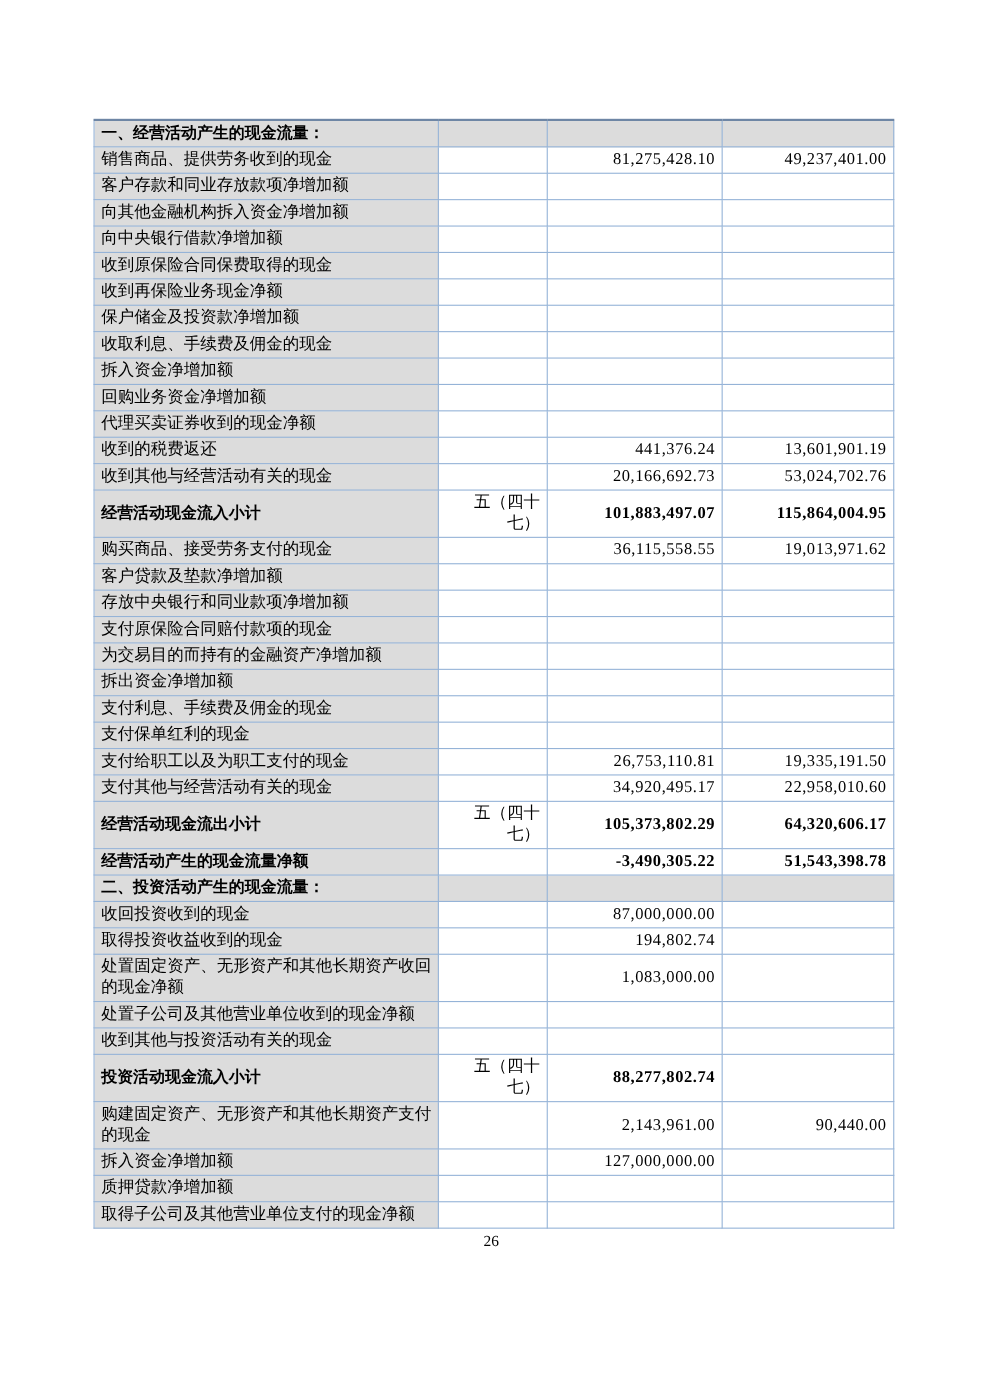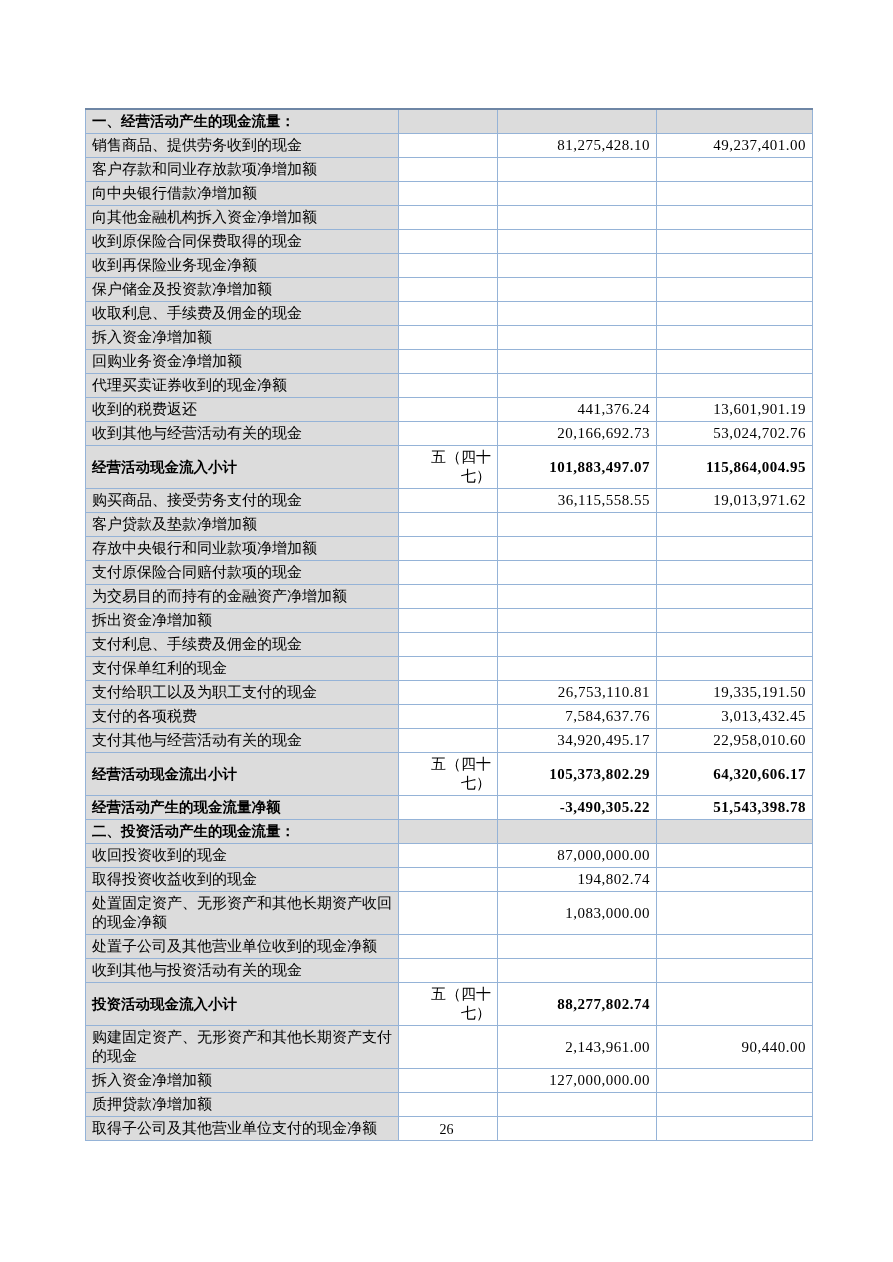--- a/index.html
+++ b/index.html
@@ -94,27 +94,27 @@
     <td class="c-cur">81,275,428.10</td>
     <td class="c-pri">49,237,401.00</td>
   </tr>
         <tr class="item">
     <td class="c-item">客户存款和同业存放款项净增加额</td>
     <td class="c-note"></td>
     <td class="c-cur"></td>
     <td class="c-pri"></td>
   </tr>
         <tr class="item">
+    <td class="c-item">向其他金融机构拆入资金净增加额</td>
+    <td class="c-note"></td>
+    <td class="c-cur"></td>
+    <td class="c-pri"></td>
+  </tr>
+        <tr class="item">
     <td class="c-item">向中央银行借款净增加额</td>
-    <td class="c-note"></td>
-    <td class="c-cur"></td>
-    <td class="c-pri"></td>
-  </tr>
-        <tr class="item">
-    <td class="c-item">向其他金融机构拆入资金净增加额</td>
     <td class="c-note"></td>
     <td class="c-cur"></td>
     <td class="c-pri"></td>
   </tr>
         <tr class="item">
     <td class="c-item">收到原保险合同保费取得的现金</td>
     <td class="c-note"></td>
     <td class="c-cur"></td>
     <td class="c-pri"></td>
   </tr>
@@ -218,26 +218,20 @@
     <td class="c-item">支付保单红利的现金</td>
     <td class="c-note"></td>
     <td class="c-cur"></td>
     <td class="c-pri"></td>
   </tr>
         <tr class="item">
     <td class="c-item">支付给职工以及为职工支付的现金</td>
     <td class="c-note"></td>
     <td class="c-cur">26,753,110.81</td>
     <td class="c-pri">19,335,191.50</td>
-  </tr>
-        <tr class="item">
-    <td class="c-item">支付的各项税费</td>
-    <td class="c-note"></td>
-    <td class="c-cur">7,584,637.76</td>
-    <td class="c-pri">3,013,432.45</td>
   </tr>
         <tr class="item">
     <td class="c-item">支付其他与经营活动有关的现金</td>
     <td class="c-note"></td>
     <td class="c-cur">34,920,495.17</td>
     <td class="c-pri">22,958,010.60</td>
   </tr>
         <tr class="subtotal">
     <td class="c-item">经营活动现金流出小计</td>
     <td class="c-note">五（四十七）</td>

